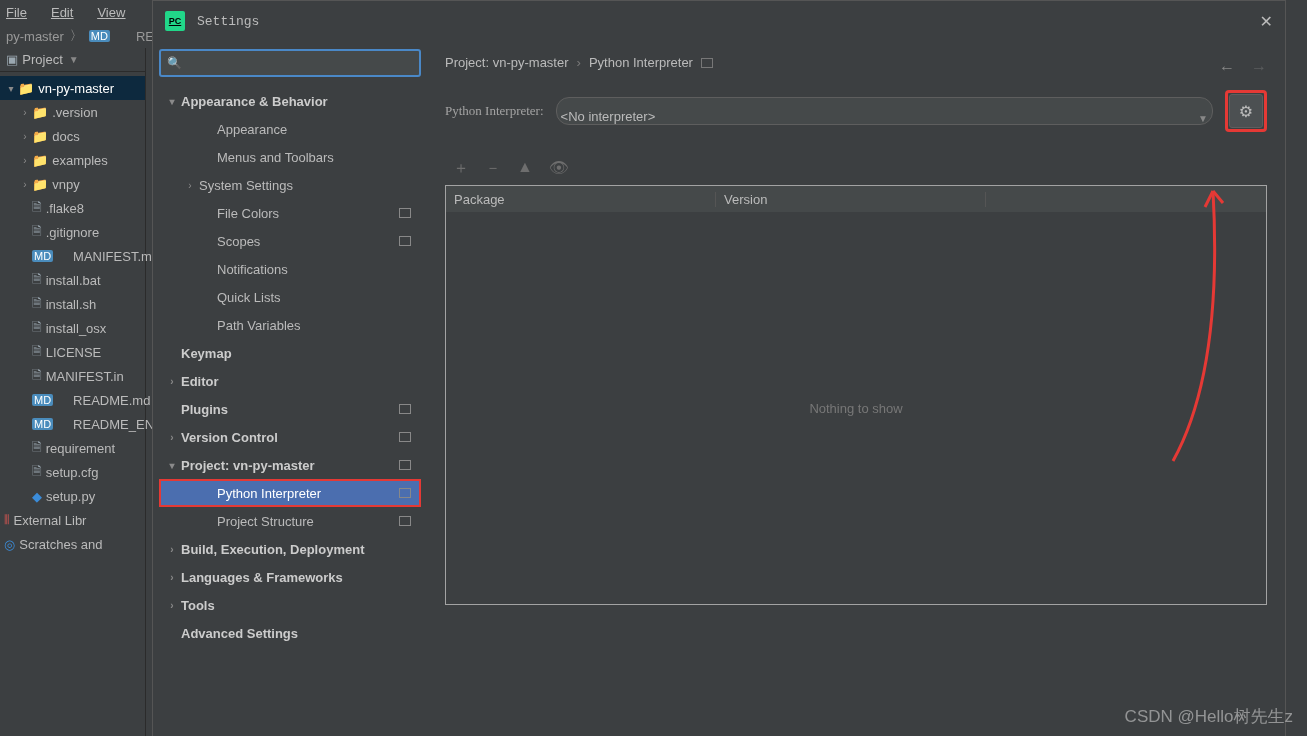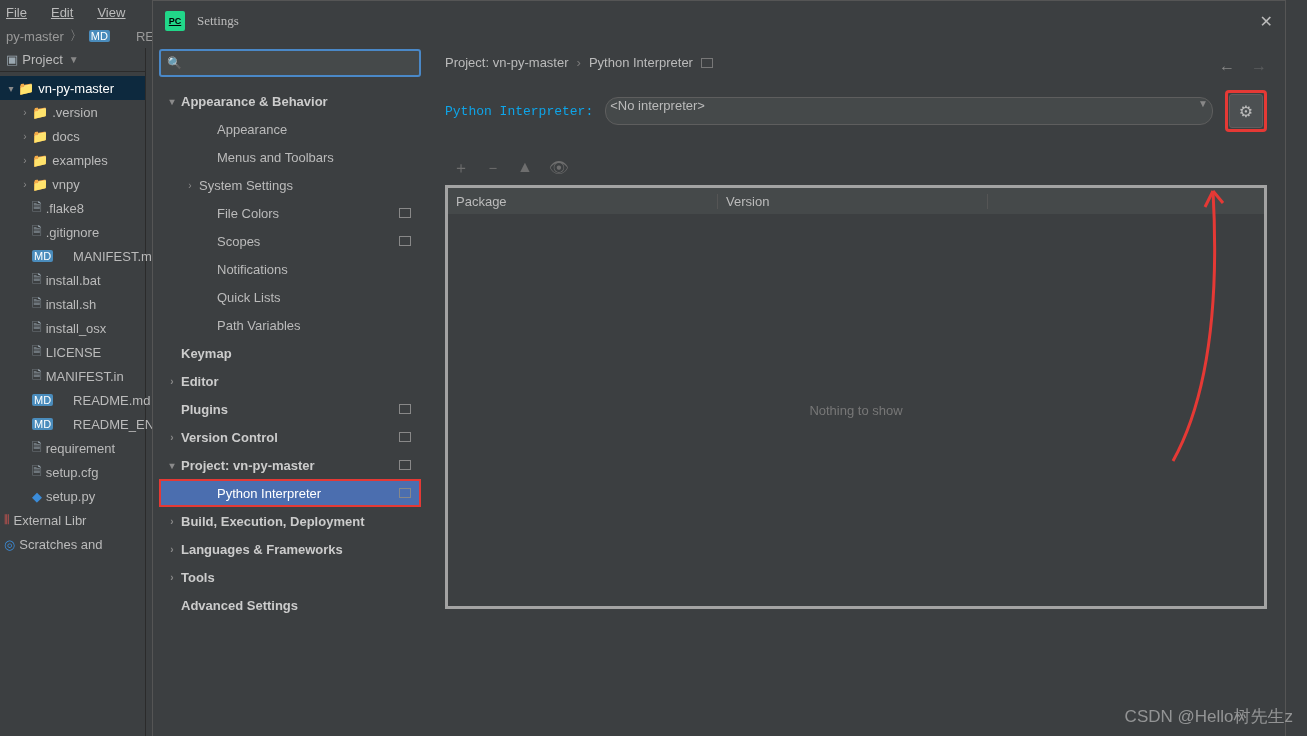--- a/index.html
+++ b/index.html
@@ -21,47 +21,47 @@
 .md-i { background:#4a8cbc; color:#fff; font-size:11px; padding:0 2px; border-radius:2px; margin-right:20px; }
 .py-i { color:#3b8cd9; margin-right:4px; }
 .pad1 { padding-left:18px; }
 .pad2 { padding-left:32px; }
 .ext-i { color:#c75450; margin-right:4px; }
 .scratch-i { color:#3b8cd9; margin-right:4px; }
 
 .dialog { position:absolute; left:152px; top:0; width:1134px; height:736px; background:#3c3f41; border:1px solid #555; }
 .dlg-title { height:40px; display:flex; align-items:center; padding:0 12px; }
 .pc-icon { width:20px; height:20px; background:#21d789; color:#000; font-size:9px; font-weight:bold; display:flex; align-items:center; justify-content:center; border-radius:2px; margin-right:12px;text-decoration:underline; }
-.dlg-title span.t { color:#bbb; font-family:Liberation Serif, serif; }
+.dlg-title span.t { color:#bbb; font-family:Liberation Mono, monospace; }
 .dlg-close { margin-left:auto; color:#bbb; cursor:pointer; font-size:16px; }
 .dlg-body { display:flex; height:696px; }
 .settings-tree { width:274px; background:#3c3f41; padding:8px 6px; }
 .search-wrap { border:2px solid #4a88c7; border-radius:3px; height:28px; display:flex; align-items:center; padding:0 6px; margin-bottom:10px; background:#45494a; }
 .search-wrap input { background:transparent; border:none; outline:none; color:#bbb; width:100%; font-family:Consolas,monospace; }
 .search-i { color:#888; margin-right:6px; font-size:12px; }
 .st-row { height:28px; display:flex; align-items:center; padding:0 4px; font-family:Consolas,monospace; font-size:13px; color:#bbb; position:relative; }
 .st-row.bold { font-weight:bold; color:#ccc; }
 .st-row.sel { background:#4b6eaf; color:#fff; }
 .st-row.sel.hl { outline:2px solid #e53935; outline-offset:-2px; }
 .st-row .chev { width:18px; }
 .st-l1 { padding-left:22px; }
 .st-l2 { padding-left:40px; }
 .mini-box { width:12px; height:10px; border:1px solid #888; position:absolute; right:10px; top:9px; }
 .settings-content { flex:1; background:#3c3f41; padding:14px 18px; position:relative; }
 .crumb2 { font-family:Consolas,monospace; color:#bbb; display:flex; align-items:center; gap:8px; margin-bottom:20px; }
 .crumb2 .sep { color:#777; }
 .nav-arrows { position:absolute; right:18px; top:16px; display:flex; gap:16px; color:#888; font-size:16px; }
 .interp-row { display:flex; align-items:center; gap:12px; margin-bottom:20px; }
-.interp-row label { font-family:Liberation Mono, monospace; color:#0ea5e9; }
-.interp-select { flex:1; height:28px; background:#45494a; border:1px solid #5e5e5e; border-radius:13px; display:flex; align-items:flex-start; padding:0 4px; color:#bbb; font-family:Consolas,monospace; }
+.interp-row label { font-family:Liberation Serif, serif; color:#a3a3a3; }
+.interp-select { flex:1; height:28px; background:#45494a; border:1px solid #5e5e5e; border-radius:13px; display:flex; align-items:flex-end; padding:0 4px; color:#bbb; font-family:Consolas,monospace; }
 .interp-select .dd { margin-left:auto; color:#888; font-size:10px; }
 .gear-btn { width:34px; height:34px; background:#4c5052; border:1px solid #5e5e5e; border-radius:3px; display:flex; align-items:center; justify-content:center; color:#bbb; font-size:16px; }
 .gear-wrap { border:3px solid #e53935; border-radius:4px; padding:1px; }
 .pkg-toolbar { display:flex; gap:16px; padding:6px 8px; color:#6e6e6e; font-size:16px; }
-.pkg-table { border:3px solid #a3a3a3; }
+.pkg-table { border:1px solid #a3a3a3; }
 .pkg-hdr { display:flex; background:#45494a; height:26px; align-items:center; font-family:Consolas,monospace; color:#bbb; }
 .pkg-hdr div { border-right:1px solid #555; padding:0 8px; }
 .pkg-c1 { width:270px; }
 .pkg-c2 { width:270px; }
 .pkg-c3 { flex:1; }
 .pkg-body { height:392px; display:flex; align-items:center; justify-content:center; color:#777; font-family:Consolas,monospace; }
 .arrow-anno { position:absolute; right:42px; top:130px; pointer-events:none; }
 .arrow-anno svg { width:80px; height:300px; }
 .watermark { position:absolute; right:14px; bottom:8px; color:#ccc; font-size:17px; opacity:0.6; }
 </style>
@@ -249,20 +249,25 @@
           <div class="st-row bold">
             <span class="chev">▾</span>
             <span>Project: vn-py-master</span>
             <span class="mini-box"></span>
           </div>
           <div class="st-row sel hl st-l2">
             <span class="chev"></span>
             <span>Python Interpreter</span>
             <span class="mini-box"></span>
           </div>
+          <div class="st-row st-l2">
+            <span class="chev"></span>
+            <span>Project Structure</span>
+            <span class="mini-box"></span>
+          </div>
           <div class="st-row bold">
             <span class="chev">›</span>
             <span>Build, Execution, Deployment</span>
           </div>
           <div class="st-row bold">
             <span class="chev">›</span>
             <span>Languages &amp; Frameworks</span>
           </div>
           <div class="st-row bold">
             <span class="chev">›</span>

